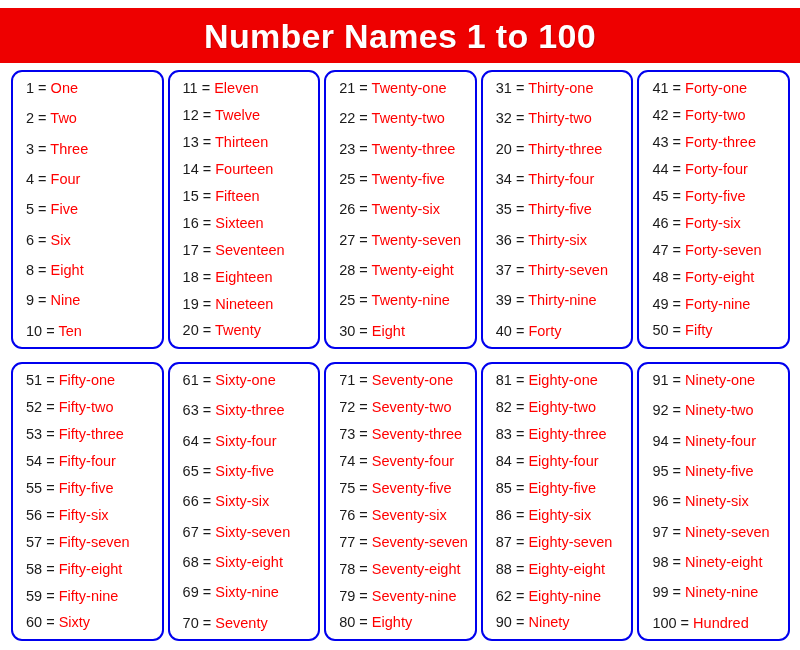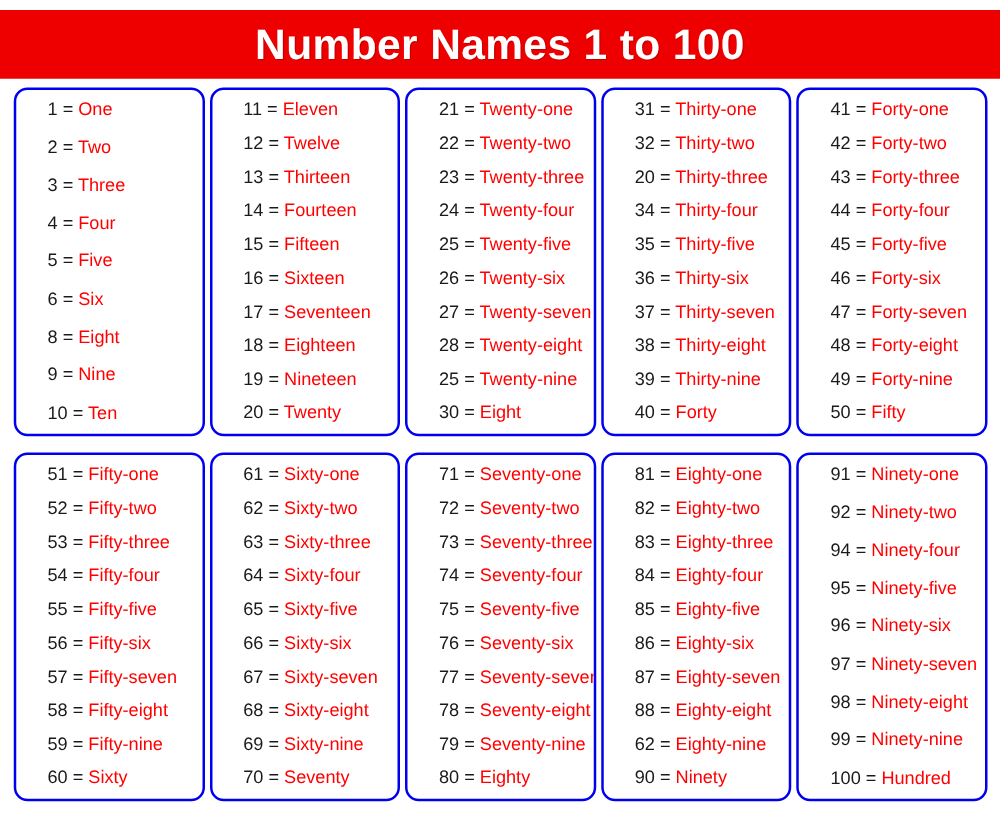--- a/index.html
+++ b/index.html
@@ -59,21 +59,21 @@
     gap: 4px;
     height: 279px;
   }
   .card {
     flex: 1 1 0;
     min-width: 0;
     border: 2px solid #0000ee;
     border-radius: 11px;
     background: #ffffff;
     box-sizing: border-box;
-    padding: 9px 0 9px 12px;
+    padding: 9px 0 9px 0;
     display: flex;
     flex-direction: column;
     justify-content: space-between;
     overflow: hidden;
   }
   .entry {
     font-size: 14.5px;
     line-height: 1;
     white-space: nowrap;
     padding-left: 13px;
@@ -120,37 +120,35 @@
           <div class="entry"><span class="num">16</span><span class="eq"> = </span><span class="word">Sixteen</span></div>
           <div class="entry"><span class="num">17</span><span class="eq"> = </span><span class="word">Seventeen</span></div>
           <div class="entry"><span class="num">18</span><span class="eq"> = </span><span class="word">Eighteen</span></div>
           <div class="entry"><span class="num">19</span><span class="eq"> = </span><span class="word">Nineteen</span></div>
           <div class="entry"><span class="num">20</span><span class="eq"> = </span><span class="word">Twenty</span></div>
         </div>
         <div class="card">
           <div class="entry"><span class="num">21</span><span class="eq"> = </span><span class="word">Twenty-one</span></div>
           <div class="entry"><span class="num">22</span><span class="eq"> = </span><span class="word">Twenty-two</span></div>
           <div class="entry"><span class="num">23</span><span class="eq"> = </span><span class="word">Twenty-three</span></div>
-          <div class="entry"><span class="num">24</span><span class="eq"> = </span><span class="word">Twenty-four</span></div>
           <div class="entry"><span class="num">25</span><span class="eq"> = </span><span class="word">Twenty-five</span></div>
           <div class="entry"><span class="num">26</span><span class="eq"> = </span><span class="word">Twenty-six</span></div>
           <div class="entry"><span class="num">27</span><span class="eq"> = </span><span class="word">Twenty-seven</span></div>
           <div class="entry"><span class="num">28</span><span class="eq"> = </span><span class="word">Twenty-eight</span></div>
           <div class="entry"><span class="num">25</span><span class="eq"> = </span><span class="word">Twenty-nine</span></div>
           <div class="entry"><span class="num">30</span><span class="eq"> = </span><span class="word">Eight</span></div>
         </div>
         <div class="card">
           <div class="entry"><span class="num">31</span><span class="eq"> = </span><span class="word">Thirty-one</span></div>
           <div class="entry"><span class="num">32</span><span class="eq"> = </span><span class="word">Thirty-two</span></div>
           <div class="entry"><span class="num">20</span><span class="eq"> = </span><span class="word">Thirty-three</span></div>
           <div class="entry"><span class="num">34</span><span class="eq"> = </span><span class="word">Thirty-four</span></div>
           <div class="entry"><span class="num">35</span><span class="eq"> = </span><span class="word">Thirty-five</span></div>
           <div class="entry"><span class="num">36</span><span class="eq"> = </span><span class="word">Thirty-six</span></div>
           <div class="entry"><span class="num">37</span><span class="eq"> = </span><span class="word">Thirty-seven</span></div>
-          <div class="entry"><span class="num">38</span><span class="eq"> = </span><span class="word">Thirty-eight</span></div>
           <div class="entry"><span class="num">39</span><span class="eq"> = </span><span class="word">Thirty-nine</span></div>
           <div class="entry"><span class="num">40</span><span class="eq"> = </span><span class="word">Forty</span></div>
         </div>
         <div class="card">
           <div class="entry"><span class="num">41</span><span class="eq"> = </span><span class="word">Forty-one</span></div>
           <div class="entry"><span class="num">42</span><span class="eq"> = </span><span class="word">Forty-two</span></div>
           <div class="entry"><span class="num">43</span><span class="eq"> = </span><span class="word">Forty-three</span></div>
           <div class="entry"><span class="num">44</span><span class="eq"> = </span><span class="word">Forty-four</span></div>
           <div class="entry"><span class="num">45</span><span class="eq"> = </span><span class="word">Forty-five</span></div>
           <div class="entry"><span class="num">46</span><span class="eq"> = </span><span class="word">Forty-six</span></div>
@@ -168,21 +166,20 @@
           <div class="entry"><span class="num">54</span><span class="eq"> = </span><span class="word">Fifty-four</span></div>
           <div class="entry"><span class="num">55</span><span class="eq"> = </span><span class="word">Fifty-five</span></div>
           <div class="entry"><span class="num">56</span><span class="eq"> = </span><span class="word">Fifty-six</span></div>
           <div class="entry"><span class="num">57</span><span class="eq"> = </span><span class="word">Fifty-seven</span></div>
           <div class="entry"><span class="num">58</span><span class="eq"> = </span><span class="word">Fifty-eight</span></div>
           <div class="entry"><span class="num">59</span><span class="eq"> = </span><span class="word">Fifty-nine</span></div>
           <div class="entry"><span class="num">60</span><span class="eq"> = </span><span class="word">Sixty</span></div>
         </div>
         <div class="card">
           <div class="entry"><span class="num">61</span><span class="eq"> = </span><span class="word">Sixty-one</span></div>
-          <div class="entry"><span class="num">62</span><span class="eq"> = </span><span class="word">Sixty-two</span></div>
           <div class="entry"><span class="num">63</span><span class="eq"> = </span><span class="word">Sixty-three</span></div>
           <div class="entry"><span class="num">64</span><span class="eq"> = </span><span class="word">Sixty-four</span></div>
           <div class="entry"><span class="num">65</span><span class="eq"> = </span><span class="word">Sixty-five</span></div>
           <div class="entry"><span class="num">66</span><span class="eq"> = </span><span class="word">Sixty-six</span></div>
           <div class="entry"><span class="num">67</span><span class="eq"> = </span><span class="word">Sixty-seven</span></div>
           <div class="entry"><span class="num">68</span><span class="eq"> = </span><span class="word">Sixty-eight</span></div>
           <div class="entry"><span class="num">69</span><span class="eq"> = </span><span class="word">Sixty-nine</span></div>
           <div class="entry"><span class="num">70</span><span class="eq"> = </span><span class="word">Seventy</span></div>
         </div>
         <div class="card">

